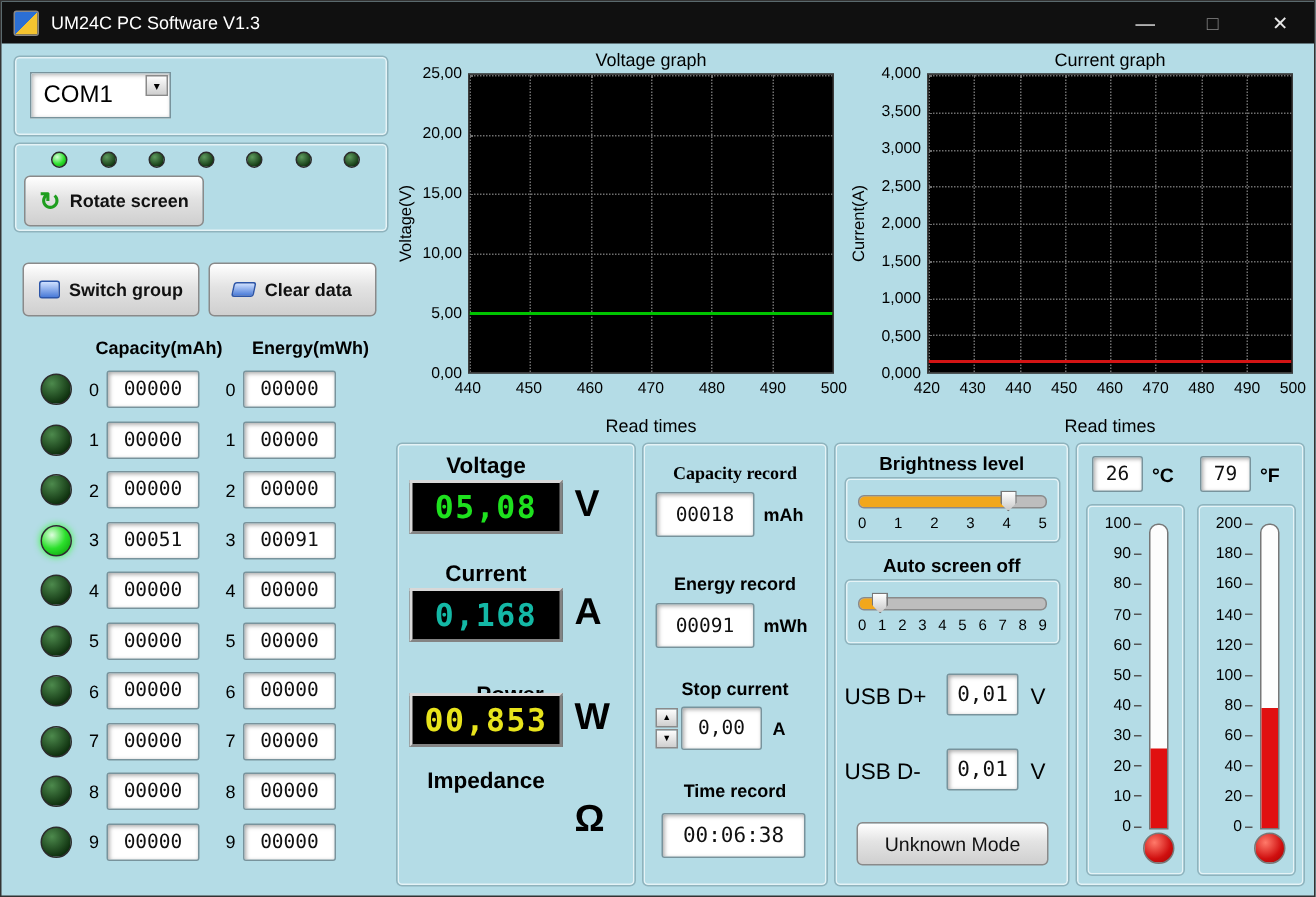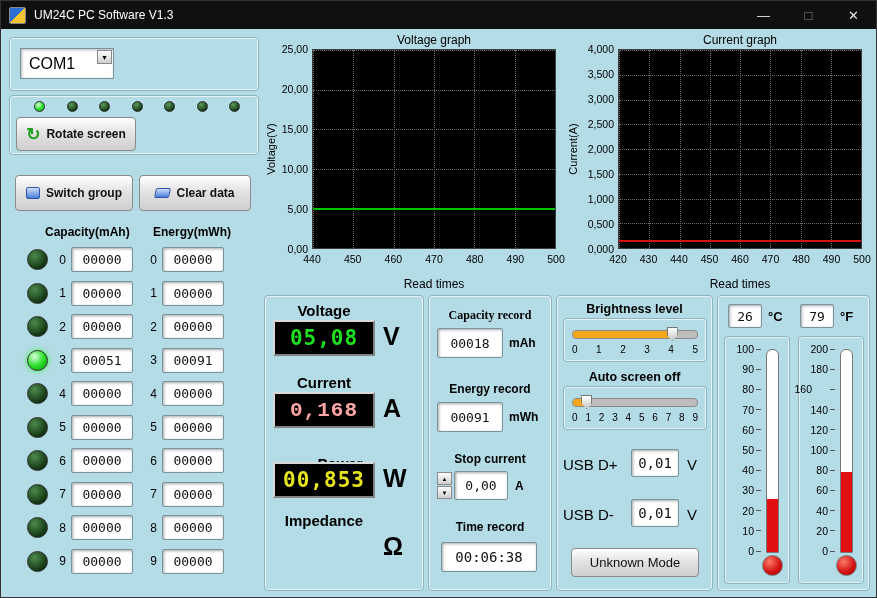--- a/index.html
+++ b/index.html
@@ -41,21 +41,21 @@
   .mini-led{width:11px;height:11px;border-radius:50%;border:1px solid #2c2c2c;
             background:radial-gradient(circle at 35% 30%,#5d9a5d,#123812 75%);}
   .mini-led.on{background:radial-gradient(circle at 35% 30%,#d6ffd6,#2ce02c 55%,#0a8a0a);}
 
   .arrow-rotate{color:#1f9e1f;font-size:17px;font-weight:bold;line-height:1;}
   .arrow-right{width:17px;height:13px;background:linear-gradient(#8fdc8f,#2d9e2d);
                clip-path:polygon(0 33%,52% 33%,52% 0,100% 50%,52% 100%,52% 67%,0 67%);}
   .doc-icon{width:14px;height:12px;background:linear-gradient(#cfe0ff,#4a7bd8);border:1px solid #2c55a8;border-radius:2px;}
   .eraser-icon{width:15px;height:10px;background:linear-gradient(#cfe0ff,#4a7bd8);border:1px solid #2c55a8;border-radius:2px;transform:skewX(-12deg);}
 
-  .tbl-header{position:absolute;font-weight:bold;font-size:12px;text-align:left;}
+  .tbl-header{position:absolute;font-weight:bold;font-size:12px;text-align:center;}
   .rows{position:absolute;left:8px;top:214px;width:250px;display:flex;flex-direction:column;}
   .grow{height:33.5px;display:flex;align-items:center;padding-left:18px;}
   .led{width:21px;height:21px;border-radius:50%;border:1px solid #2c2c2c;flex:0 0 auto;
        background:radial-gradient(circle at 35% 30%,#4d8a4d,#0e300e 75%);}
   .led.on{background:radial-gradient(circle at 35% 30%,#defede,#2ce02c 50%,#089408);box-shadow:0 0 5px #3f3;}
   .idx{width:10px;margin-left:8px;font-size:12px;text-align:right;flex:0 0 auto;}
   .rowfield{width:62px;height:25px;margin-left:5px;flex:0 0 auto;}
   .idx2{margin-left:14px;}
 
   
@@ -343,21 +343,21 @@
         </div>
       <div class="xlab">Read times</div>
     </div>
 
     <div class="box" style="left:263px;top:266px;width:160px;height:296px;">
       <div class="panel-label meter-label" style="top:6px;">Voltage</div>
       <div class="lcd meter-lcd" style="top: 24px; color: rgb(30, 225, 30);">05,08</div>
       <div class="meter-unit" style="top:26px;">V</div>
 
       <div class="panel-label meter-label" style="top:78px;">Current</div>
-      <div class="lcd meter-lcd" style="top: 96px; color: #fca5a5; font-family: Liberation Mono, monospace;">0,168</div>
+      <div class="lcd meter-lcd" style="top: 96px; color: #14b8a6;">0,168</div>
       <div class="meter-unit" style="top:98px;">A</div>
 
       <div class="panel-label meter-label" style="top:159px;margin-left:16px;">Power</div>
       <div class="lcd meter-lcd" style="top: 166px; color: rgb(232, 228, 28);">00,853</div>
       <div class="meter-unit" style="top:168px;">W</div>
 
       <div class="panel-label meter-label" style="top:216px;">Impedance</div>
       <div class="meter-unit" style="top:236px;">Ω</div>
     </div>
 
@@ -493,21 +493,21 @@
       <div class="thermo-box" style="left:80px;">
         <div class="tscale">
             <div class="srow" style="top: 0%;">
               <span>200</span>
               <i></i>
             </div>
             <div class="srow" style="top: 10%;">
               <span>180</span>
               <i></i>
             </div>
-            <div class="srow" style="top: 20%; gap: 16px;">
+            <div class="srow" style="top: 20%;">
               <span>160</span>
               <i></i>
             </div>
             <div class="srow" style="top: 30%;">
               <span>140</span>
               <i></i>
             </div>
             <div class="srow" style="top: 40%;">
               <span>120</span>
               <i></i>

